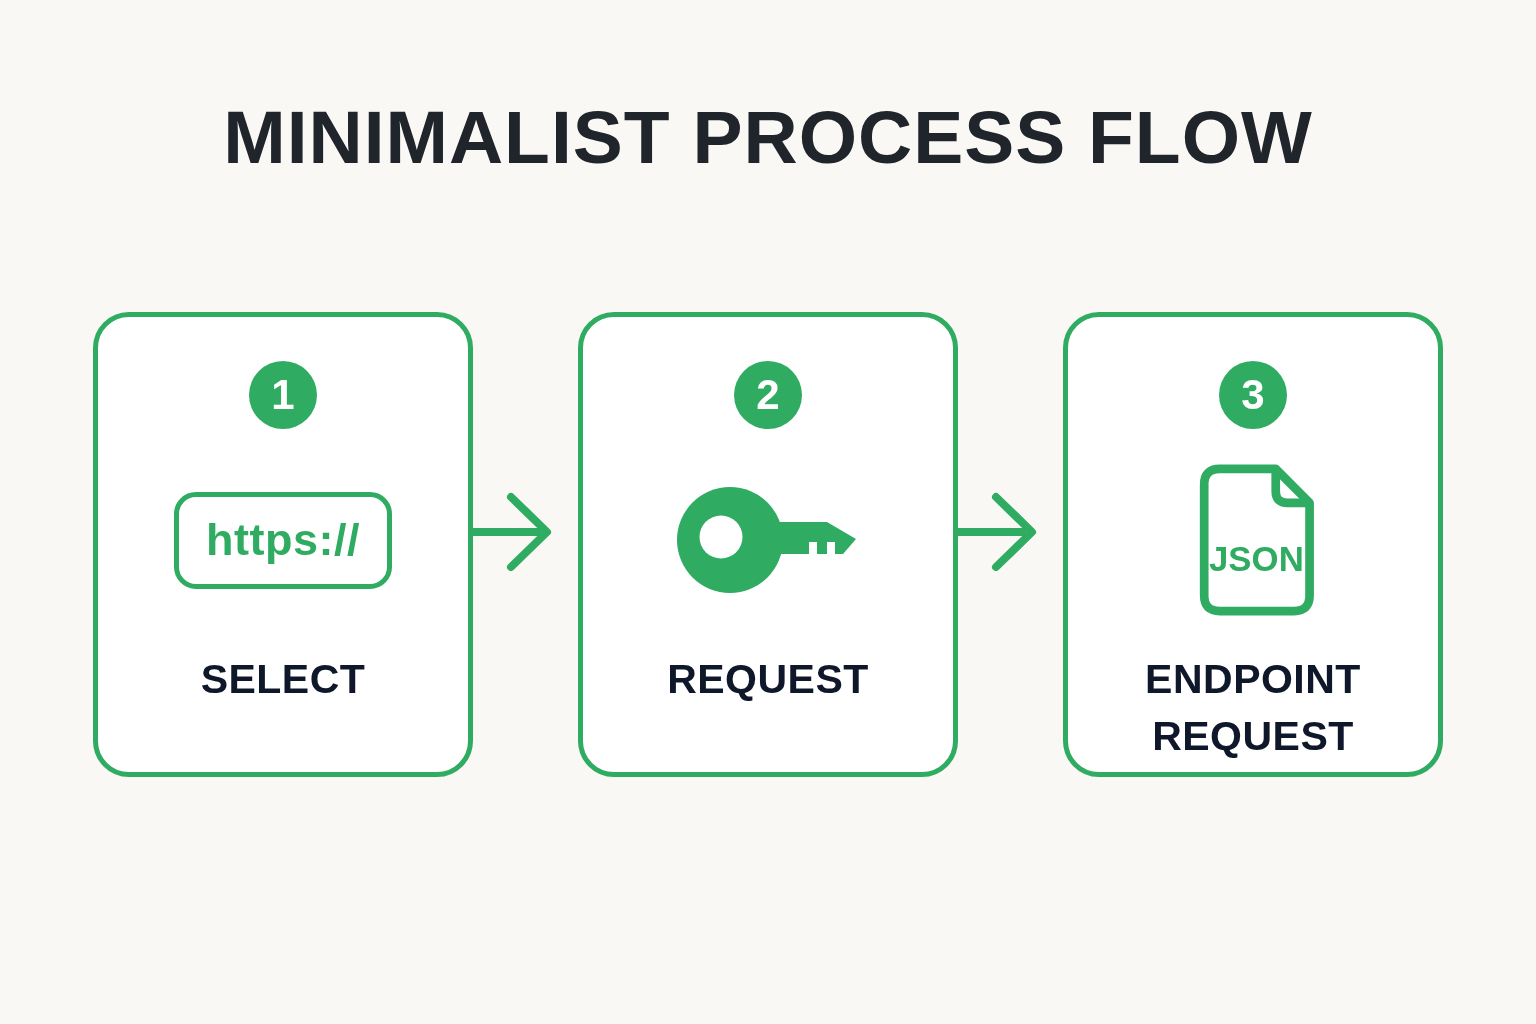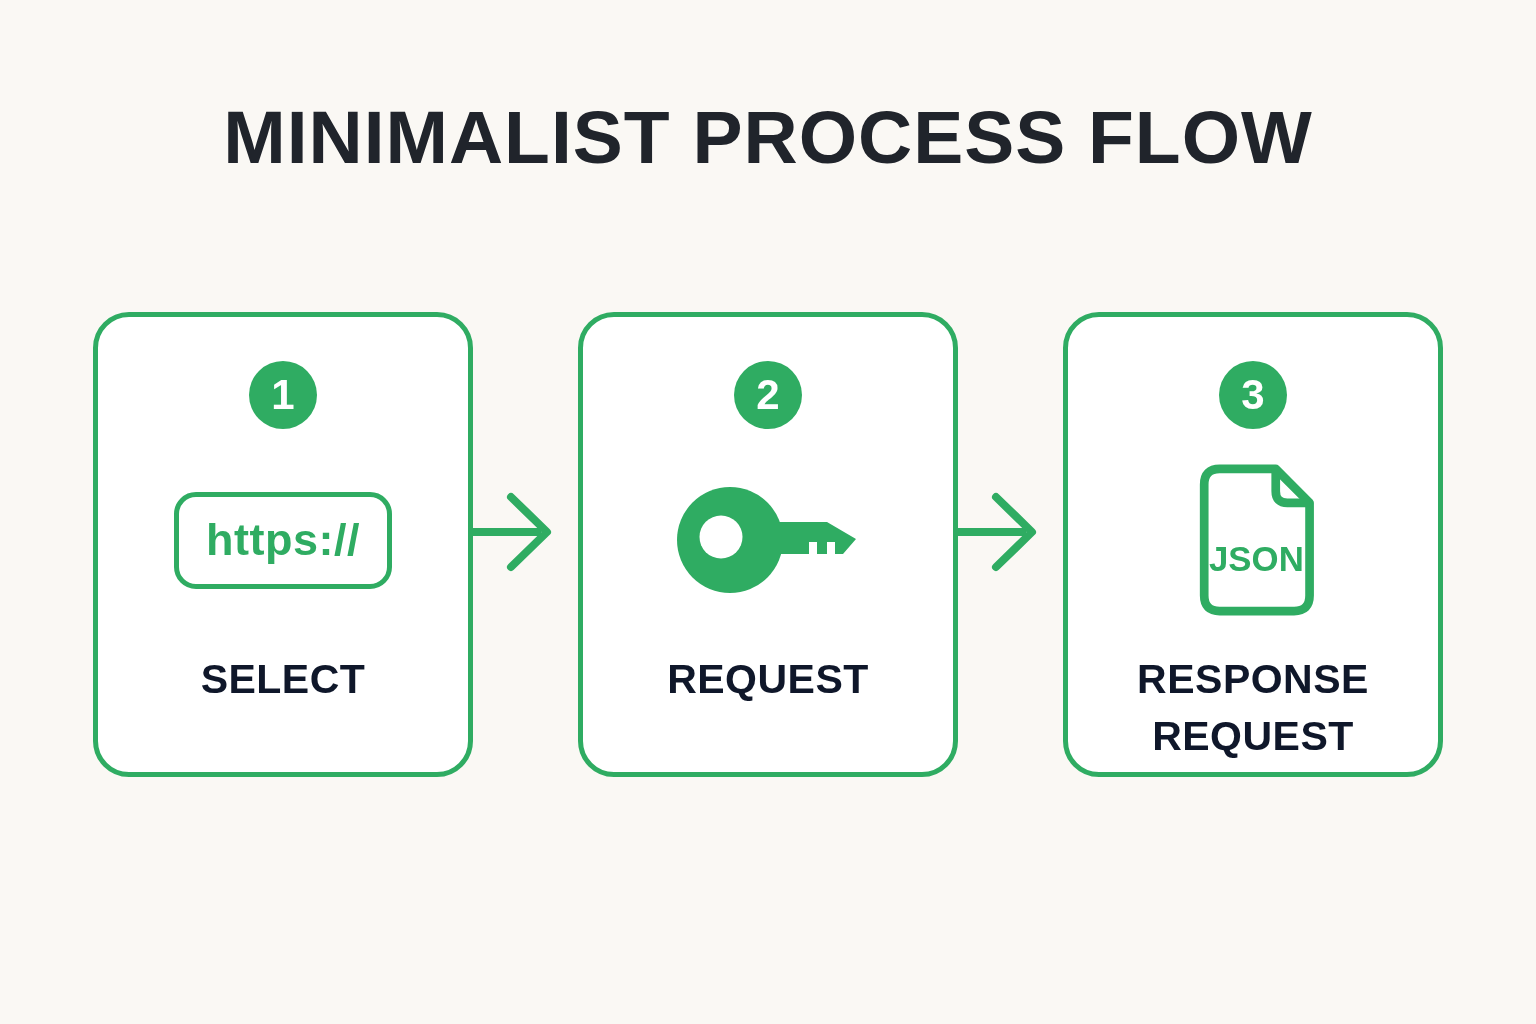--- a/index.html
+++ b/index.html
@@ -162,19 +162,19 @@
         <span>3</span>
       </div>
       <div class="icon-area">
         <svg width="145" height="156" viewBox="0 0 150 161">
           <path d="M40 7 H98 L133 42 V138 Q133 154 117 154 H40 Q24 154 24 138 V23 Q24 7 40 7 Z" fill="#ffffff" stroke="#2fac62" stroke-width="9" stroke-linejoin="round"></path>
           <path d="M98 7 V30 Q98 42 110 42 H133" fill="none" stroke="#2fac62" stroke-width="9" stroke-linejoin="round"></path>
           <text class="json-text" x="78" y="113" text-anchor="middle" font-size="36" fill="#2fac62">JSON</text>
         </svg>
       </div>
       <div class="step-label">
-        <span>RESPONSE</span>
+        <span>ENDPOINT</span>
         <span>REQUEST</span>
       </div>
     </section>
 
   </div>
 </div>
 
 </body></html>

